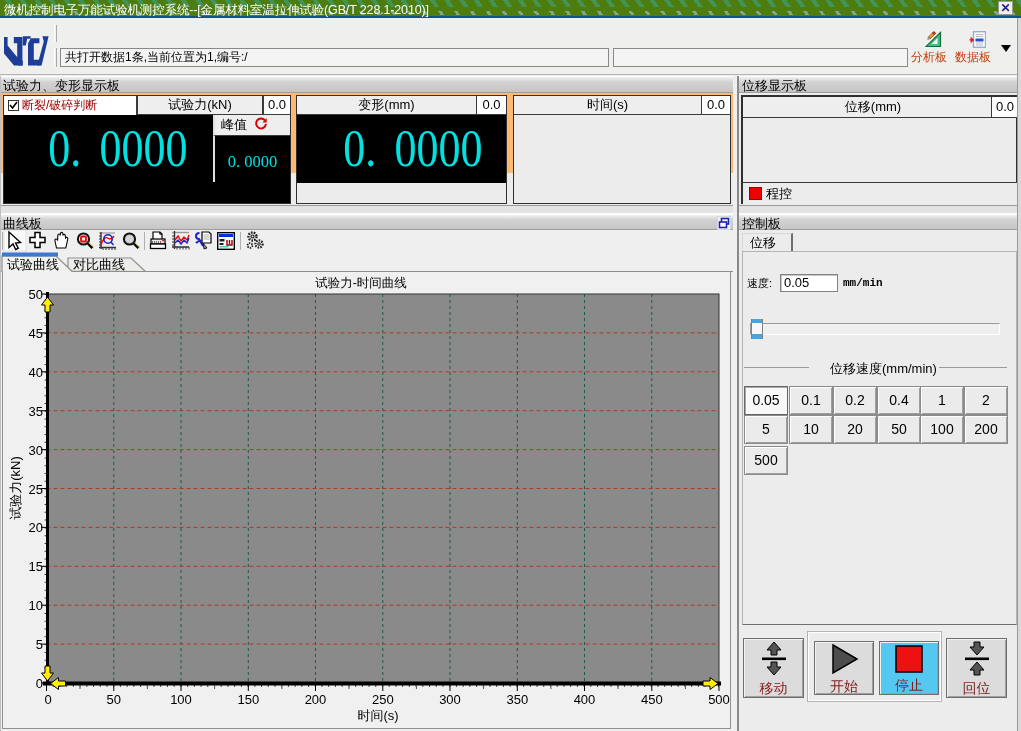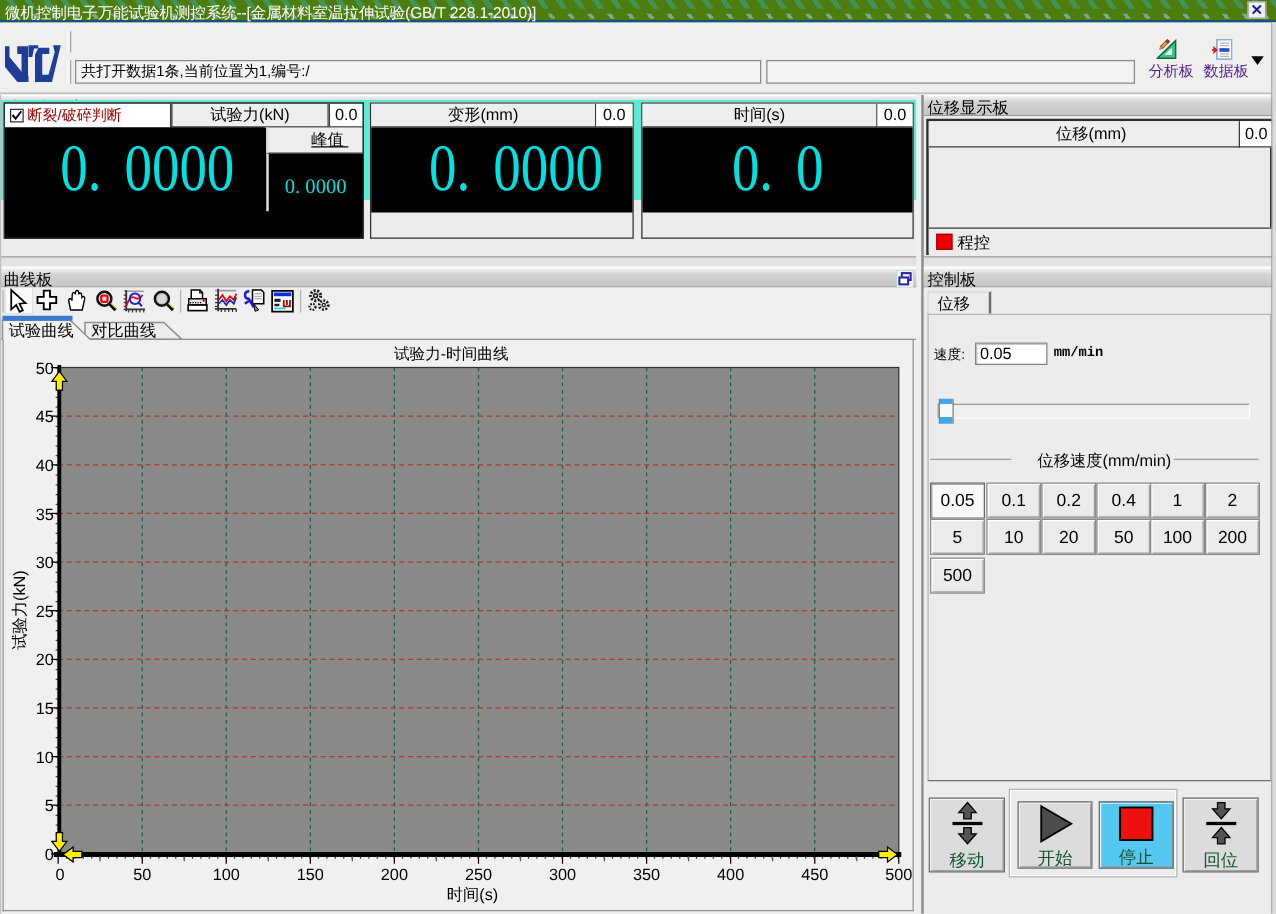--- a/index.html
+++ b/index.html
@@ -17,35 +17,35 @@
 #title-text { position:absolute; left:4px; top:2px; color:#fff; font-size:12.5px; letter-spacing:-0.15px; white-space:nowrap; z-index:3;}
 #closebtn { position:absolute; right:8px; top:1px; width:15px; height:14px; background:#efefef; border:1px solid #9a9a9a; z-index:4; color:#221b8f; font-weight:bold; font-size:12px; text-align:center; line-height:13px;}
 
 #topbar { left:0; top:18px; width:1021px; height:57px; background:#efefee; border-bottom:1px solid #b5b5b5;}
 #logo { left:7px; top:12px; width:42px; height:34px; }
 .grip { width:3px; border-left:1px solid #fff; border-right:1px solid #a8a8a8; position:absolute;}
 #menurow { position:absolute; left:63px; top:9px; font-size:12.5px; color:#000; }
 #menurow span { margin-right:6px; }
 #statbox1 { left:60px; top:30px; width:549px; height:19px; background:#f4f4f4; border:1px solid #898989; font-size:12px; color:#000; line-height:17px; padding-left:4px;}
 #statbox2 { left:613px; top:30px; width:295px; height:19px; background:#f4f4f4; border:1px solid #898989;}
-.tbtn { position:absolute; top:13px; width:44px; height:34px; text-align:right; font-size:12px; color:#4c1d95;}
+.tbtn { position:absolute; top:13px; width:44px; height:34px; text-align:left; font-size:12px; color:#c2410c;}
 .tbtn svg { display:block; margin:0 auto 1px auto; }
 #dropdn { left:1001px; top:27px; width:0; height:0; border-left:5.5px solid transparent; border-right:5.5px solid transparent; border-top:7px solid #000; }
 
 .caption { background:linear-gradient(#f0f0f0 0%,#d2d2d2 35%,#c6c6c6 100%); border-top:1px solid #fff; border-bottom:1px solid #9d9d9d; font-size:13px; color:#000; padding-left:3px; }
 
 .lcd { background:#000; color:#00e2e2; font-family:"Liberation Serif",serif; text-align:center; white-space:nowrap; }
 .lcdtx { display:inline-block; transform:scaleX(0.83); font-size:53px; }
 .lcdtx i { display:inline-block; width:22px; font-style:normal; }
 .labelbox { background:#eeeeee; border:1px solid #3a3a3a; text-align:center; font-size:13px; color:#000; }
 .valbox { background:#fff; border:1px solid #3a3a3a; text-align:center; font-size:13px; color:#000;}
 .grpbrd { border:1px solid #2f2f2f; }
 
 .spbtn { position:absolute; width:44px; height:29px; background:#ebebeb; border:1px solid #8b8b8b; box-shadow:inset 1px 1px 0 #fff, inset -1px -1px 0 #9f9f9f; text-align:center; font-size:14px; color:#000; line-height:27px;}
-.cbtn { width:61px; height:60px; background:#dcdcdc; border:1px solid #6e6e6e; box-shadow:inset 1px 1px 0 #f2f2f2, inset -1px -1px 0 #9f9f9f; text-align:center; font-size:14px; color:#14532d;}
+.cbtn { width:61px; height:60px; background:#dcdcdc; border:1px solid #6e6e6e; box-shadow:inset 1px 1px 0 #f2f2f2, inset -1px -1px 0 #9f9f9f; text-align:center; font-size:14px; color:#7f1d1d;}
 </style></head>
 <body>
 
 <div class="abs" id="titlebar">
  <div class="tex1"></div>
     <div class="tex2"></div>
     <div class="tline"></div>
  <div id="title-text">微机控制电子万能试验机测控系统--[金属材料室温拉伸试验(GB/T 228.1-2010)]</div>
  <div id="closebtn">✕</div>
 </div>
@@ -81,47 +81,46 @@
      <rect x="4.5" y="0.7" width="12" height="15.6" fill="#fff" stroke="#8fb0dd" stroke-width="1.4"></rect>
      <path d="M6.8,3.5 h7.4 M6.8,5.5 h7.4 M6.8,12 h7.4 M6.8,14 h7.4" stroke="#b8b8b8" stroke-width="1"></path>
      <rect x="6.5" y="7.5" width="8" height="3" fill="#2255cc"></rect>
      <path d="M0.5,8.9 L4,8.9 M2.2,7 L4.4,9 L2.2,11 Z" stroke="#e02020" fill="#e02020" stroke-width="1.2"></path>
    </svg>
    数据板</div>
  <div class="abs" id="dropdn"></div>
 </div>
 
 <div class="abs caption" style="left:0; top:76px; width:734px; height:17px;">试验力、变形显示板</div>
-<div class="abs" id="disp-left" style="left:0; top:80px; width:734px; height:80px; background:#5eead4;">
+<div class="abs" id="disp-left" style="left:0; top:93px; width:734px; height:80px; background:#fdba74;">
 
   <div class="abs grpbrd" style="left:3px; top:2px; width:288px; height:109px; background:#000;">
     <div class="abs" style="left:0; top:0; width:133px; height:19px; background:#fff; border-right:1px solid #3a3a3a; font-size:12px; color:#a00000; line-height:19px;">
       <span style="display:inline-block;width:11px;height:11px;border:1px solid #333;background:#fff;margin:3px 3px -2px 4px; position:relative;"><svg width="9" height="9" viewBox="0 0 9 9" style="position:absolute;left:0;top:0;">
             <path d="M1,4 L3.5,7 L8,1" stroke="#000" stroke-width="1.6" fill="none"></path>
           </svg></span>断裂/破碎判断</div>
     <div class="abs labelbox" style="left:133px; top:0; width:126px; height:19px; border-top:0; line-height:18px;">试验力(kN)</div>
     <div class="abs valbox" style="left:259px; top:0; width:27px; height:19px; border-top:0; border-right:0; line-height:18px;">0.0</div>
     <div class="abs lcd" style="left:0; top:19px; width:207px; height:67px; line-height:66px;"><span class="lcdtx" style="margin-left:20px;">0.<i></i>0000</span></div>
-    <div class="abs labelbox" style="left:209px; top:19px; width:77px; height:21px; border:0; border-bottom:1px solid #3a3a3a; border-left:2px solid #e0e0e0; line-height:20px; text-align:left; padding-left:34px;text-decoration:underline;">峰值&nbsp; <svg width="14" height="14" viewBox="0 0 13 13" style="vertical-align:-2px;">
+    <div class="abs labelbox" style="left:209px; top:19px; width:77px; height:21px; border:0; border-bottom:1px solid #3a3a3a; border-left:2px solid #e0e0e0; line-height:20px; text-align:left; padding-left:6px;">峰值&nbsp; <svg width="14" height="14" viewBox="0 0 13 13" style="vertical-align:-2px;">
           <path d="M10.2,3.2 A4.6,4.6 0 1 0 11.1,6.4" stroke="#dd0000" stroke-width="1.8" fill="none"></path>
           <path d="M11.8,1 L11.8,5 L7.8,5 Z" fill="#dd0000"></path>
         </svg></div>
     <div class="abs lcd" style="left:209px; top:40px; width:77px; height:46px; font-size:16.5px; line-height:52px; border-left:2px solid #e0e0e0;">0.&nbsp;0000</div>
   </div>
 
   <div class="abs grpbrd" style="left:296px; top:2px; width:211px; height:109px; background:#ececec;">
     <div class="abs labelbox" style="left:0; top:0; width:180px; height:19px; border:0; border-bottom:1px solid #3a3a3a; border-right:1px solid #3a3a3a; line-height:18px;">变形(mm)</div>
     <div class="abs valbox" style="left:180px; top:0; width:29px; height:19px; border:0; border-bottom:1px solid #3a3a3a; line-height:18px;">0.0</div>
     <div class="abs lcd" style="left:0; top:19px; width:209px; height:68px; line-height:66px;"><span class="lcdtx" style="margin-left:23px;">0.<i></i>0000</span></div>
   </div>
 
   <div class="abs grpbrd" style="left:513px; top:2px; width:218px; height:109px; background:#ececec;">
     <div class="abs labelbox" style="left:0; top:0; width:188px; height:19px; border:0; border-bottom:1px solid #3a3a3a; border-right:1px solid #3a3a3a; line-height:18px;">时间(s)</div>
     <div class="abs valbox" style="left:188px; top:0; width:28px; height:19px; border:0; border-bottom:1px solid #3a3a3a; line-height:18px;">0.0</div>
-    <div class="abs lcd" style="left:0; top:19px; width:216px; height:68px; line-height:66px;"><span class="lcdtx">0.<i></i>0</span></div>
   </div>
 </div>
 
 <div class="abs caption" style="left:739px; top:76px; width:282px; height:17px;">位移显示板</div>
 <div class="abs" style="left:739px; top:93px; width:282px; height:113px; background:#ececec;">
   <div class="abs grpbrd" style="left:2px; top:2px; width:277px; height:109px; background:#ececec; border-width:2px;">
     <div class="abs labelbox" style="left:0; top:0; width:249px; height:21px; border:0; border-bottom:1px solid #3a3a3a; border-right:1px solid #3a3a3a; line-height:20px; padding-left:12px;">位移(mm)</div>
     <div class="abs valbox" style="left:249px; top:0; width:26px; height:21px; border:0; border-bottom:1px solid #3a3a3a; line-height:20px;">0.0</div>
     <div class="abs" style="left:0; top:85px; width:275px; height:22px; background:#ececec; border-top:1px solid #3a3a3a; font-size:13px; line-height:21px;">
       <span style="display:inline-block; width:13px; height:13px; background:#ee0000; border:1px solid #900; margin:0 4px -2px 6px;"></span>程控</div>

